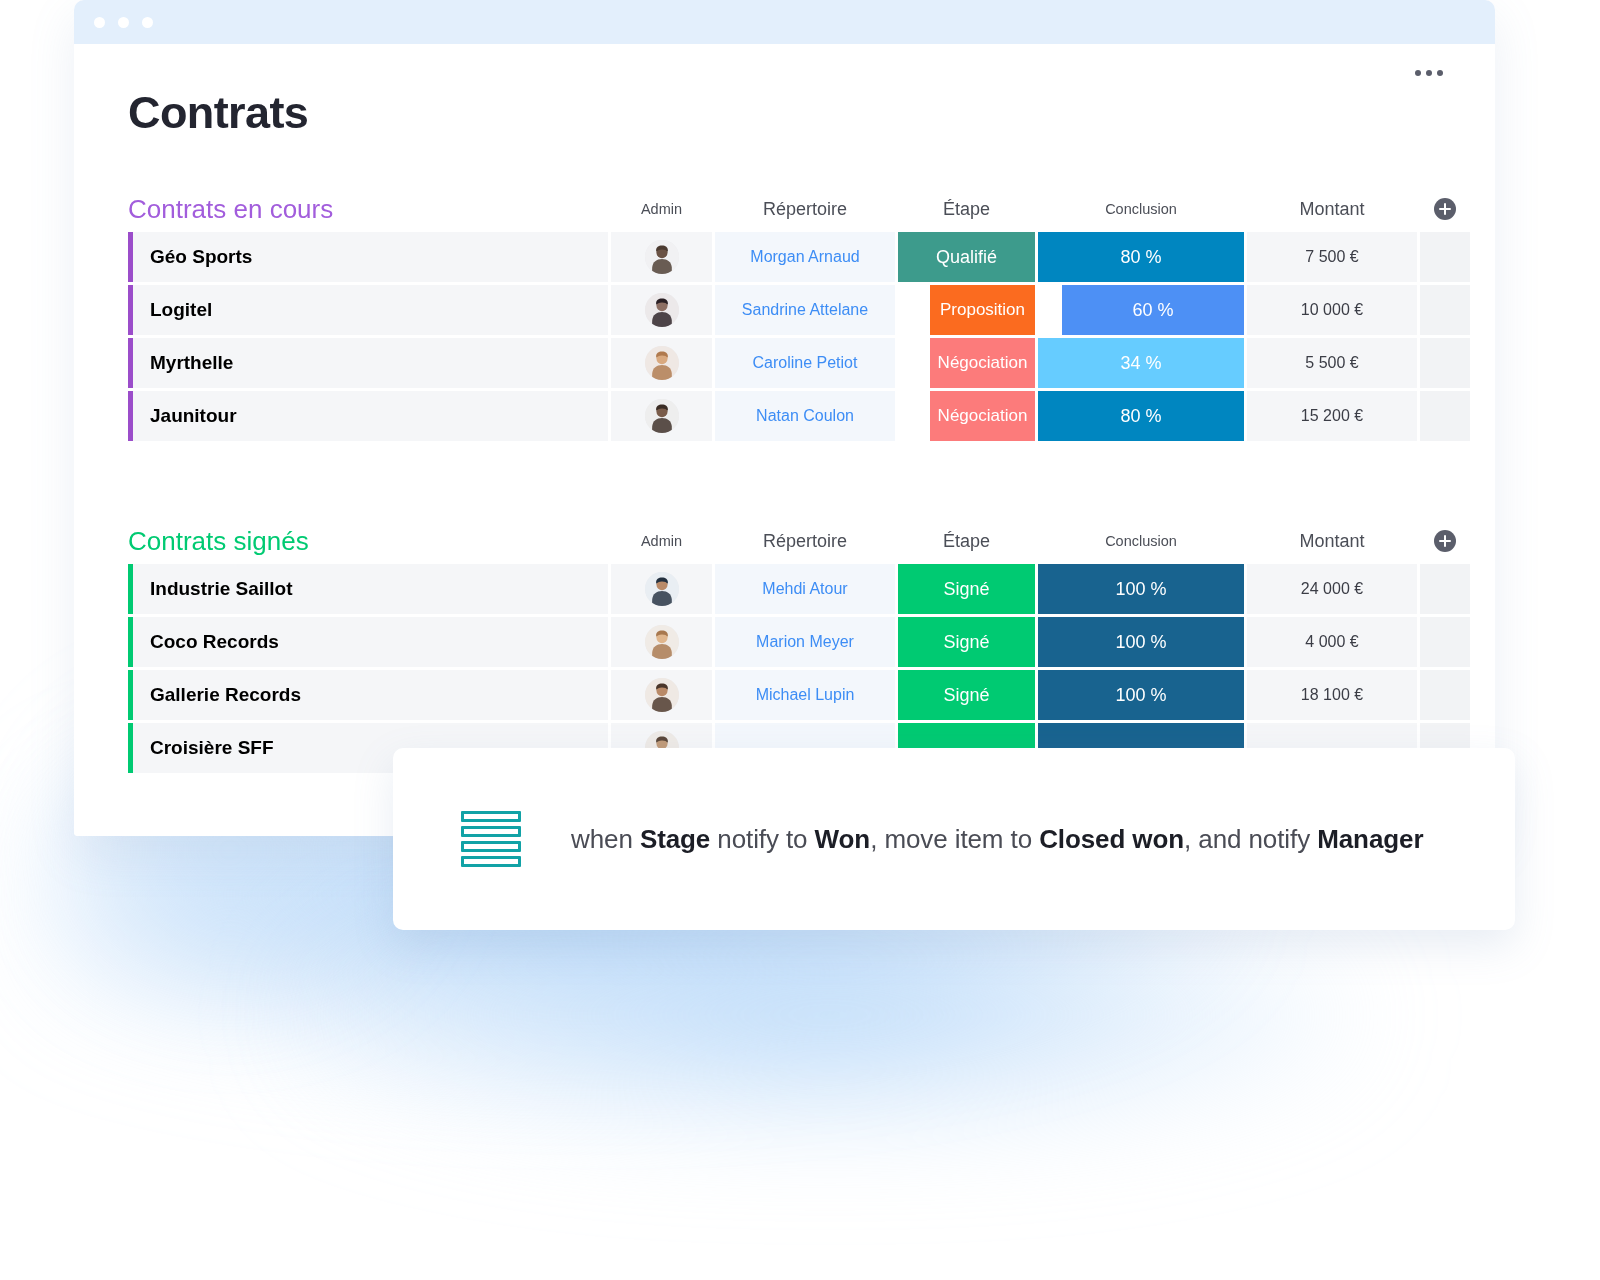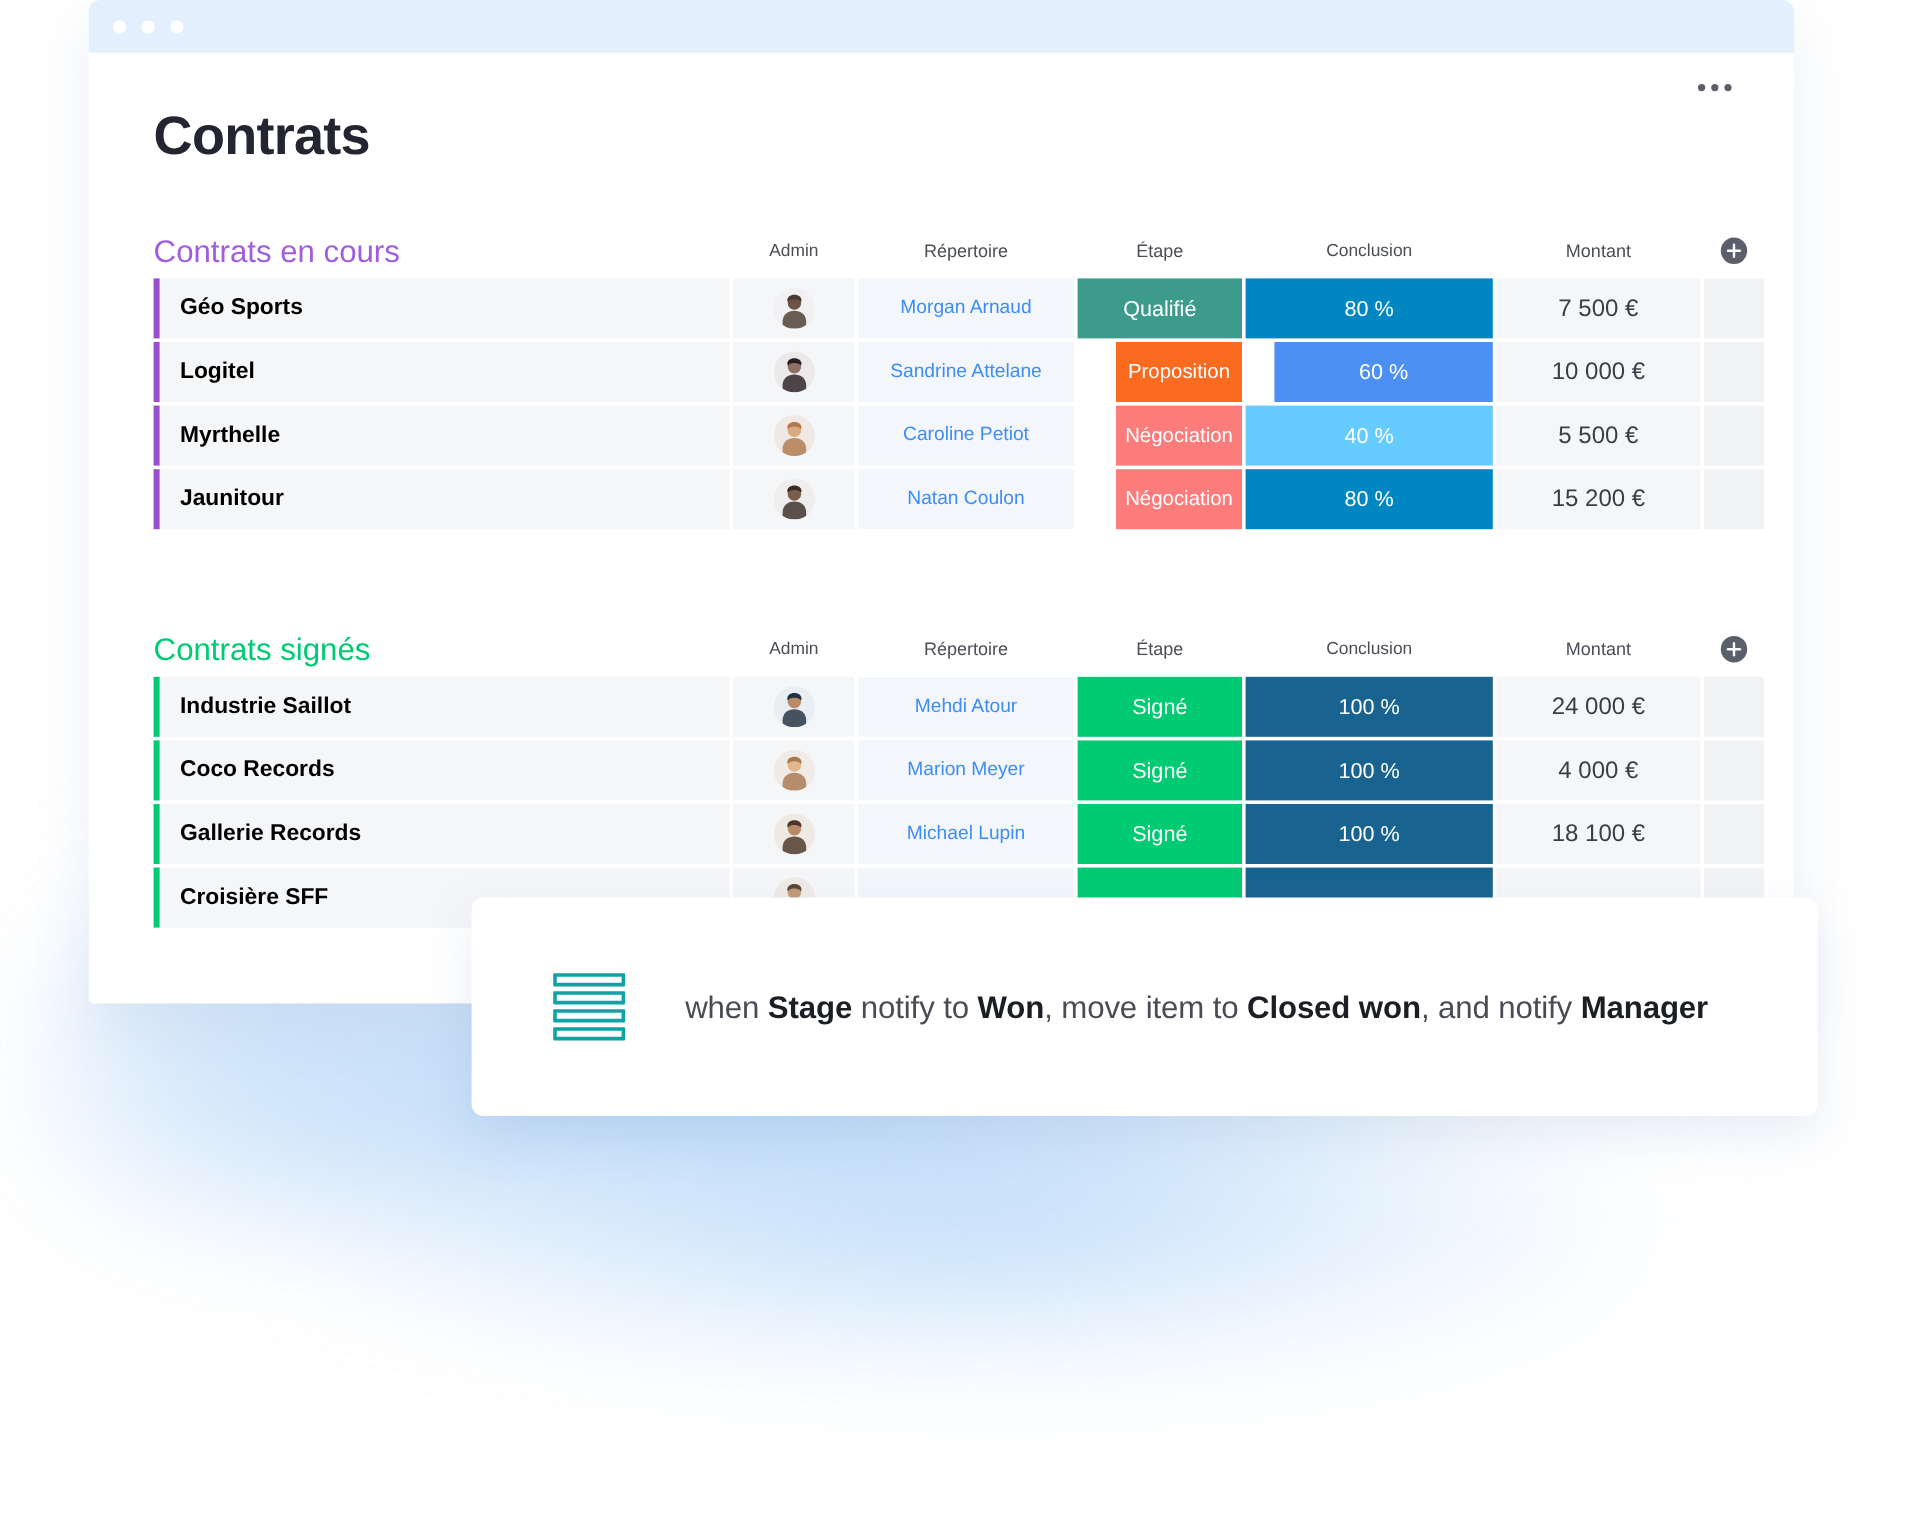--- a/index.html
+++ b/index.html
@@ -103,21 +103,21 @@
   .hdr-row { height: 40px; align-items: center; }
   .group-title {
     font-size: 26px;
     line-height: 1;
     white-space: nowrap;
   }
   .group-title.purple { color: #a25ddc; }
   .group-title.green  { color: #00ca72; }
 
   .col-head {
-    font-size: 15px;
+    font-size: 18px;
     color: #4b4e57;
     text-align: center;
     white-space: nowrap;
   }
   .col-head.small { font-size: 14.5px; }
 
   .plus {
     width: 22px; height: 22px;
     border-radius: 50%;
     background: #5b5e6b;
@@ -155,21 +155,21 @@
   .bar-green  .cell-name::before { background: #00ca72; }
 
   .cell-plain { background: #f5f6f8; }
   .cell-person {
     background: #f3f7fc;
     font-size: 16px;
     color: #3d8df5;
   }
   .cell-amount {
     background: #f5f6f8;
-    font-size: 20px;
+    font-size: 16px;
     color: #3b3d46;
   }
   .cell-tail { background: #f2f3f5; }
 
   .avatar {
     width: 34px; height: 34px;
     border-radius: 50%;
     background: #e9eaee;
     overflow: hidden;
     position: relative;
@@ -329,21 +329,21 @@
                     <path d="M17 5.6c-3.6 0-5.9 2-5.9 4.6 0 1 .5 1.6.9 1.1.5-.7 1.6-1.9 5-1.9 3.1 0 4.6 1 5 1.8.4.6.9 0 .9-1 0-2.6-2.3-4.6-5.9-4.6z" fill="#b07a4e"></path>
                     <path d="M17 19c-5.4 0-9.3 3.1-9.8 8.2-.1 1.1 0 6.8 0 6.8h19.6s.1-5.7 0-6.8C26.3 22.1 22.4 19 17 19z" fill="#b07a4e" opacity=".82"></path>
                   </svg>
                 </span>
               </div>
               <div class="cell-person">Caroline Petiot</div>
               <div>
                 <div class="chip sm" style="background: rgb(252, 123, 123);">Négociation</div>
               </div>
               <div>
-                <div class="pct" style="background: rgb(102, 204, 255);">40 %</div>
+                <div class="pct" style="background: rgb(102, 204, 255);">34 %</div>
               </div>
               <div class="cell-amount">5 500 €</div>
               <div class="cell-tail"></div>
             </div>
             <div class="grid row bar-purple">
               <div class="cell-name">Jaunitour</div>
               <div class="cell-plain">
                 <span class="avatar">
                   <svg viewBox="0 0 34 34">
                     <rect width="34" height="34" fill="#eeeeee"></rect>

